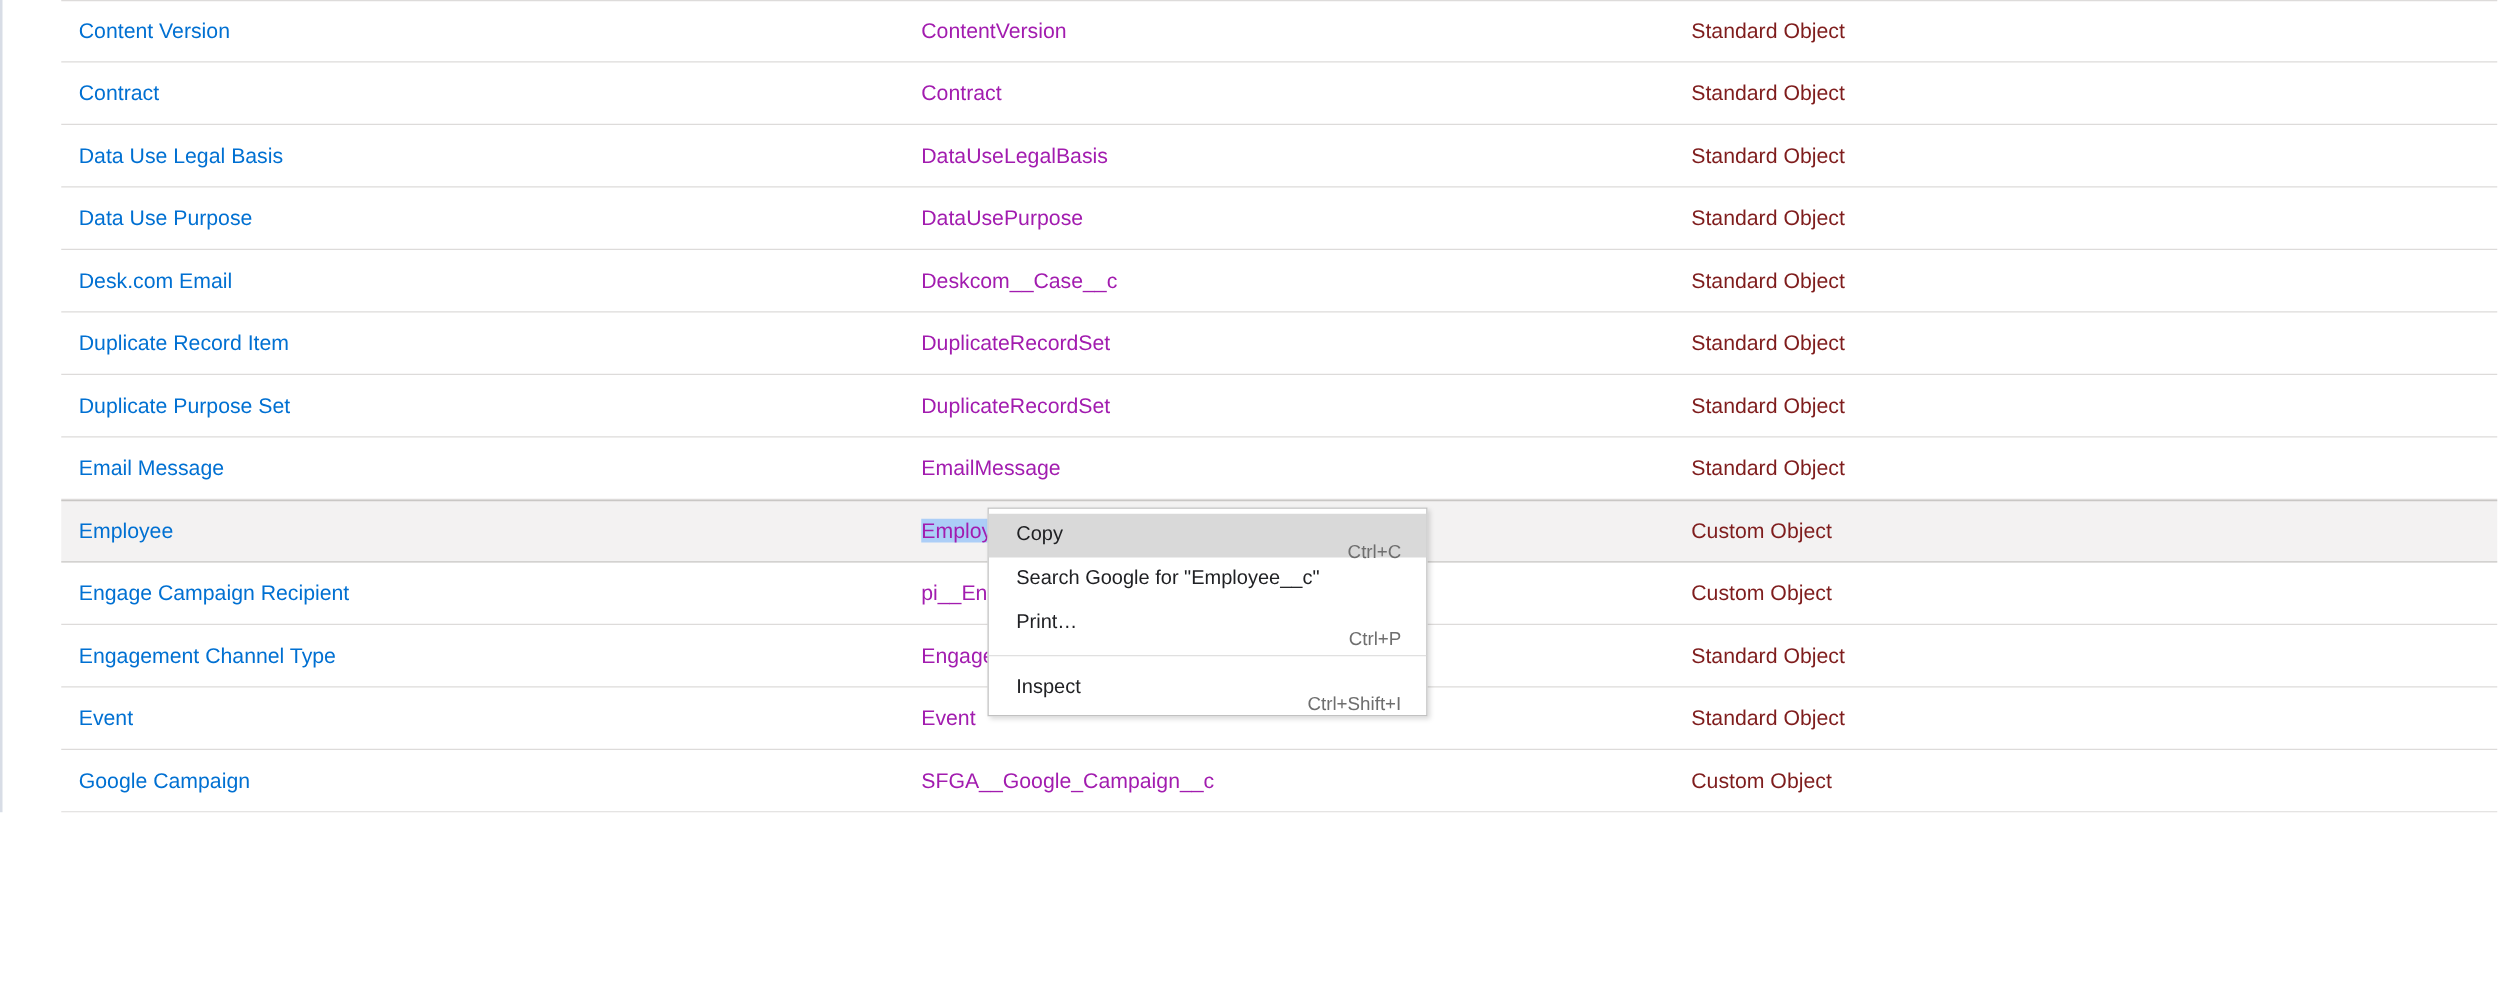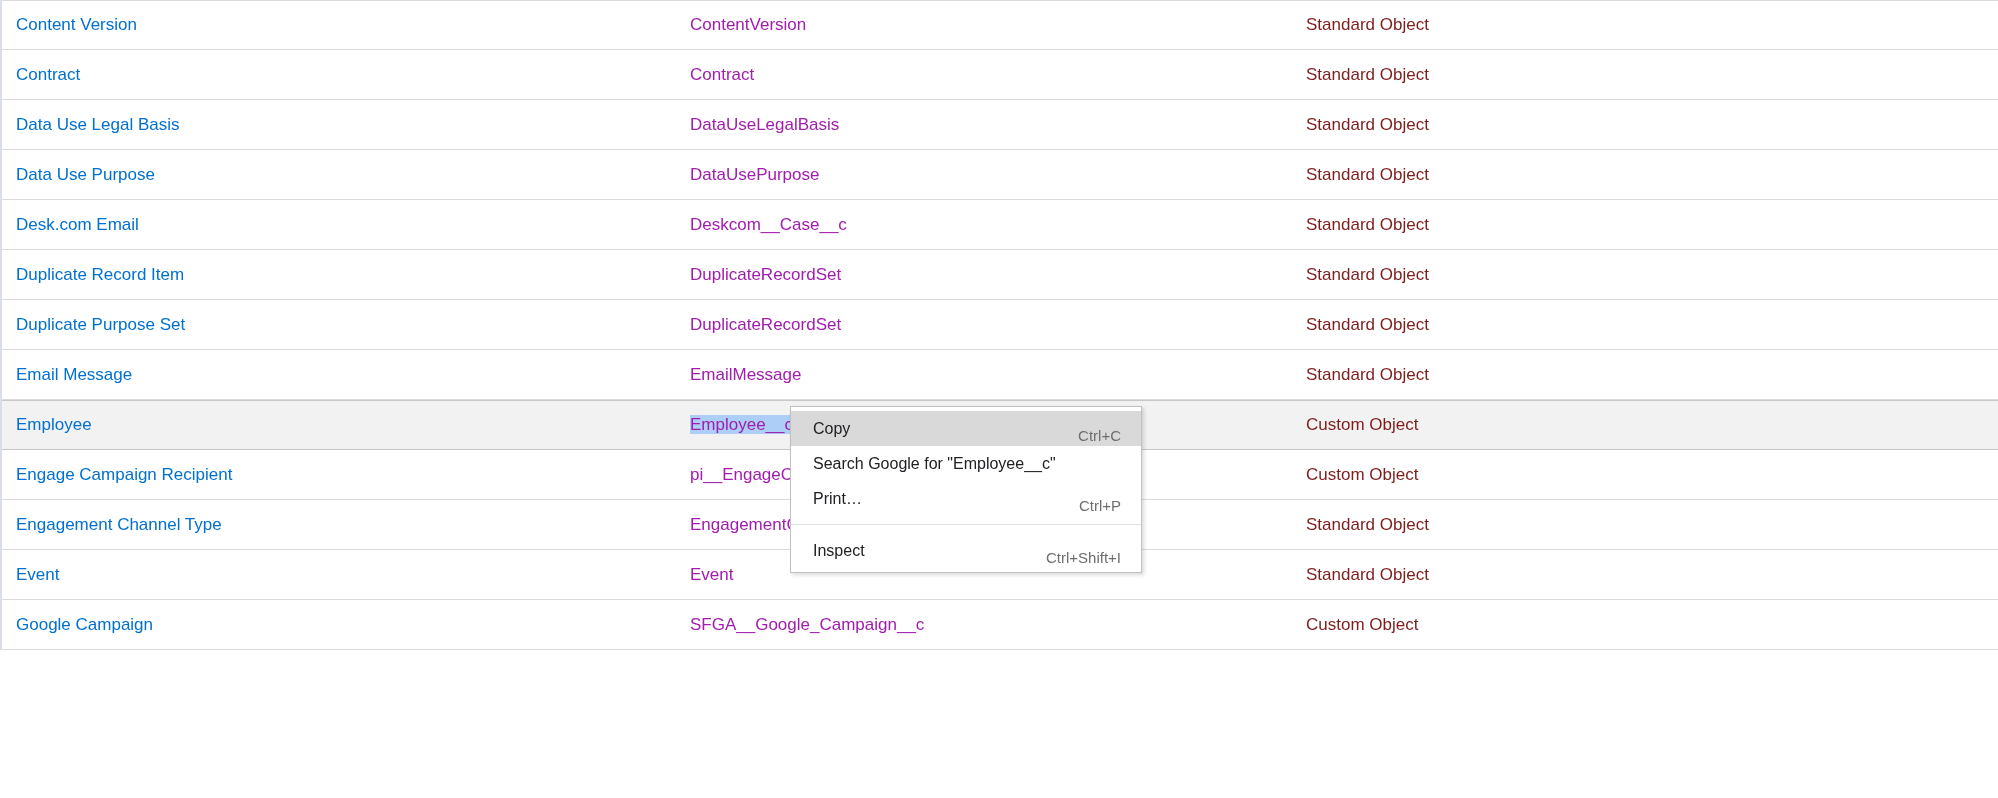--- a/index.html
+++ b/index.html
@@ -18,20 +18,21 @@
       width: 100%;
       border-collapse: collapse;
       border-left: 2px solid #d8dde6;
     }
     .row {
       display: flex;
       align-items: center;
       border-bottom: 1px solid #dddbda;
       min-height: 50px;
       padding: 13px 0;
+      margin-left: 47px;
     }
     .row.highlighted {
       background-color: #f3f2f2;
       border-top: 1px solid #c9c7c5;
       border-bottom: 1px solid #c9c7c5;
     }
     .col-label {
       flex: 0 0 688px;
       padding-left: 14px;
       padding-right: 12px;
@@ -67,21 +68,20 @@
       background: #fff;
       border: 1px solid #c1c1c1;
       box-shadow: 2px 2px 4px rgba(0,0,0,0.15);
       font-size: 16px;
       color: #202124;
       z-index: 1000;
     }
     .menu-item {
       display: flex;
       justify-content: space-between;
-      align-items: center;
       padding: 8px 20px 8px 22px;
       cursor: default;
       height: 35px;
     }
     .menu-item.hover {
       background-color: #d9d9d9;
     }
     .menu-separator {
       height: 1px;
       background: #e0e0e0;

